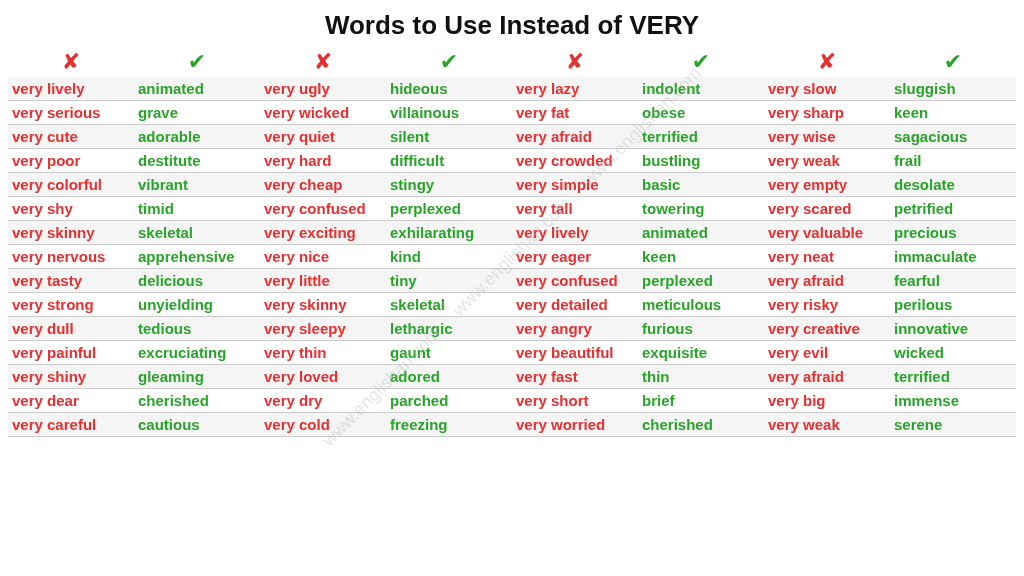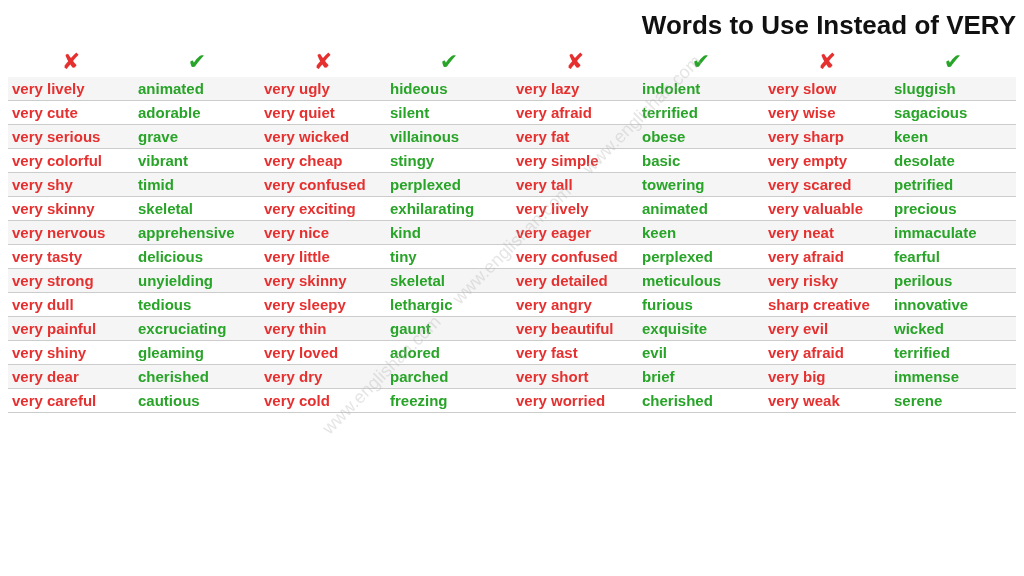--- a/index.html
+++ b/index.html
@@ -9,21 +9,21 @@
       width: 1024px;
       min-height: 576px;
       overflow: hidden;
     }
     .container {
       width: 1024px;
       padding: 10px 8px 8px 8px;
       background: #fff;
     }
     h1 {
-      text-align: right;
+      text-align: center;
       font-size: 26px;
       font-weight: bold;
       color: #111;
       margin-bottom: 10px;
       font-family: Arial, sans-serif;
     }
     .icons-row {
       display: flex;
       width: 100%;
       margin-bottom: 4px;
@@ -106,38 +106,48 @@
             <td class="col-very">very lively</td>
             <td class="col-replace">animated</td>
             <td class="col-very">very ugly</td>
             <td class="col-replace">hideous</td>
             <td class="col-very">very lazy</td>
             <td class="col-replace">indolent</td>
             <td class="col-very">very slow</td>
             <td class="col-replace">sluggish</td>
           </tr>
           <tr>
+            <td class="col-very">very serious</td>
+            <td class="col-replace">grave</td>
+            <td class="col-very">very wicked</td>
+            <td class="col-replace">villainous</td>
+            <td class="col-very">very fat</td>
+            <td class="col-replace">obese</td>
+            <td class="col-very">very sharp</td>
+            <td class="col-replace">keen</td>
+          </tr>
+          <tr>
             <td class="col-very">very cute</td>
             <td class="col-replace">adorable</td>
             <td class="col-very">very quiet</td>
             <td class="col-replace">silent</td>
             <td class="col-very">very afraid</td>
             <td class="col-replace">terrified</td>
             <td class="col-very">very wise</td>
             <td class="col-replace">sagacious</td>
           </tr>
           <tr>
-            <td class="col-very">very serious</td>
-            <td class="col-replace">grave</td>
-            <td class="col-very">very wicked</td>
-            <td class="col-replace">villainous</td>
-            <td class="col-very">very fat</td>
-            <td class="col-replace">obese</td>
-            <td class="col-very">very sharp</td>
-            <td class="col-replace">keen</td>
+            <td class="col-very">very poor</td>
+            <td class="col-replace">destitute</td>
+            <td class="col-very">very hard</td>
+            <td class="col-replace">difficult</td>
+            <td class="col-very">very crowded</td>
+            <td class="col-replace">bustling</td>
+            <td class="col-very">very weak</td>
+            <td class="col-replace">frail</td>
           </tr>
           <tr>
             <td class="col-very">very colorful</td>
             <td class="col-replace">vibrant</td>
             <td class="col-very">very cheap</td>
             <td class="col-replace">stingy</td>
             <td class="col-very">very simple</td>
             <td class="col-replace">basic</td>
             <td class="col-very">very empty</td>
             <td class="col-replace">desolate</td>
@@ -192,40 +202,40 @@
             <td class="col-very">very risky</td>
             <td class="col-replace">perilous</td>
           </tr>
           <tr>
             <td class="col-very">very dull</td>
             <td class="col-replace">tedious</td>
             <td class="col-very">very sleepy</td>
             <td class="col-replace">lethargic</td>
             <td class="col-very">very angry</td>
             <td class="col-replace">furious</td>
-            <td class="col-very">sharp creative</td>
+            <td class="col-very">very creative</td>
             <td class="col-replace">innovative</td>
           </tr>
           <tr>
             <td class="col-very">very painful</td>
             <td class="col-replace">excruciating</td>
             <td class="col-very">very thin</td>
             <td class="col-replace">gaunt</td>
             <td class="col-very">very beautiful</td>
             <td class="col-replace">exquisite</td>
             <td class="col-very">very evil</td>
             <td class="col-replace">wicked</td>
           </tr>
           <tr>
             <td class="col-very">very shiny</td>
             <td class="col-replace">gleaming</td>
             <td class="col-very">very loved</td>
             <td class="col-replace">adored</td>
             <td class="col-very">very fast</td>
-            <td class="col-replace">evil</td>
+            <td class="col-replace">thin</td>
             <td class="col-very">very afraid</td>
             <td class="col-replace">terrified</td>
           </tr>
           <tr>
             <td class="col-very">very dear</td>
             <td class="col-replace">cherished</td>
             <td class="col-very">very dry</td>
             <td class="col-replace">parched</td>
             <td class="col-very">very short</td>
             <td class="col-replace">brief</td>

